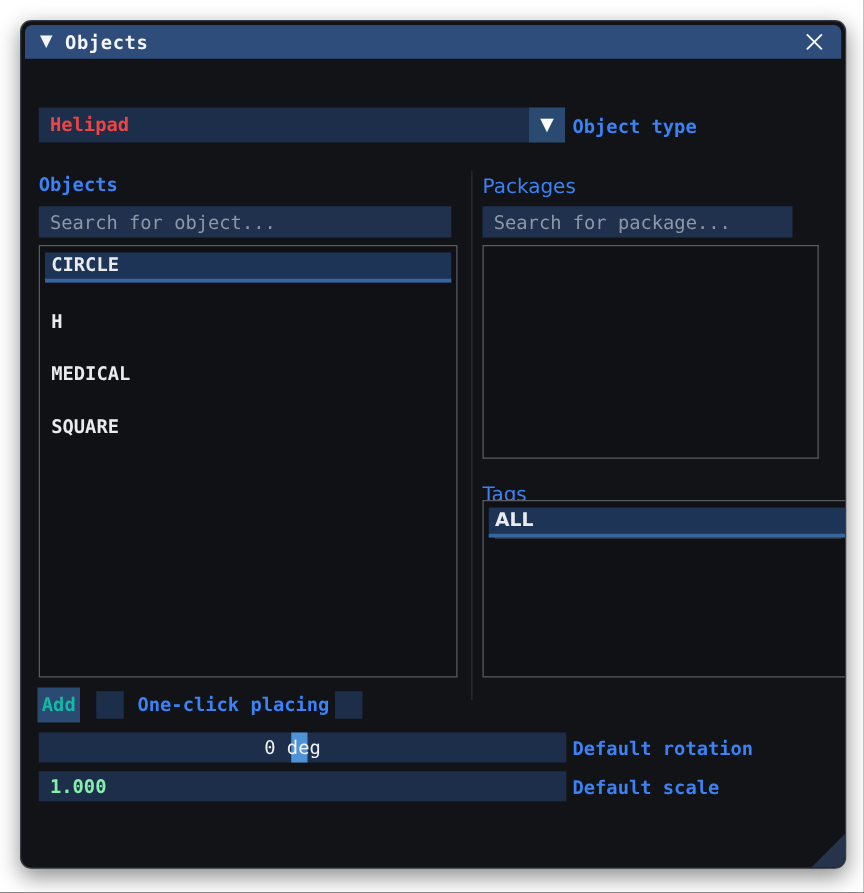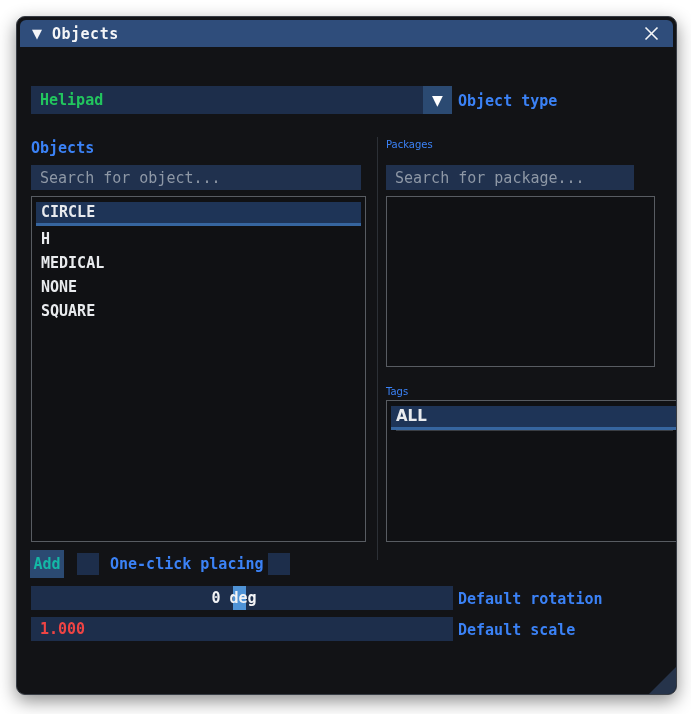--- a/index.html
+++ b/index.html
@@ -20,46 +20,46 @@
     background:#2f4d7b;border-radius:6px 6px 0 0;
     display:flex;align-items:center;color:#f5f6f8;
   }
   .collapse-tri{font-family:"DejaVu Sans",sans-serif;font-size:13px;margin-left:12px;line-height:1;}
   .title-text{font-size:15px;font-weight:700;margin-left:10px;letter-spacing:.5px;}
   .close-btn{margin-left:auto;margin-right:13px;width:16px;height:16px;display:flex;align-items:center;}
   .close-btn svg{display:block;}
   
   .navy{background:#1d2e4b;}
   .lbl{position:absolute;color:#3b82f6;font-size:15px;font-weight:700;white-space:nowrap;}
-  .lbl-sans{font-family:"DejaVu Sans","Liberation Sans",sans-serif;font-weight:400;font-size:10px;}
+  .lbl-sans{font-family:"DejaVu Sans","Liberation Sans",sans-serif;font-weight:400;font-size:16px;}
   
   .dd-field{
     position:absolute;left:14px;top:69px;width:392px;height:28px;
-    display:flex;align-items:center;color:#22c55e;font-size:15px;font-weight:700;
+    display:flex;align-items:center;color:#ef4444;font-size:15px;font-weight:700;
   }
   .dd-field span{margin-left:9px;}
   .dd-btn{
     position:absolute;left:406px;top:69px;width:29px;height:28px;background:#2b4a72;
     display:flex;align-items:center;justify-content:center;color:#fff;
   }
   .dd-btn .tri{font-family:"DejaVu Sans",sans-serif;font-size:14px;line-height:1;}
   
   .search{
     position:absolute;height:25px;border:0;outline:0;background:#20314e;
     color:#e8eaee;font-family:"DejaVu Sans Mono","Liberation Mono",monospace;
     font-size:15px;padding:0 0 0 9px;box-sizing:border-box;
   }
   .search::placeholder{color:#8e98a6;opacity:1;}
   
   .listbox{
     position:absolute;border:1px solid #585c62;background:#101114;
     box-sizing:border-box;padding:5px 4px 0 4px;
   }
   .list-row{
-    height:22px;line-height:22px;margin-bottom:2px;padding-left:5px;
+    height:22px;line-height:22px;margin-bottom:20px;padding-left:5px;
     color:#e9ebee;font-size:15px;font-weight:700;white-space:nowrap;
   }
   .list-row.selected{
     background:#1e3457;border-bottom:3px solid #36659f;height:21px;line-height:21px;
   }
   .tags-list .list-row{font-family:"DejaVu Sans","Liberation Sans",sans-serif;}
   .tags-list .list-row.selected{box-shadow:0 6px 0 -5px #3a3e44;}
   .col-divider{position:absolute;left:360px;top:120px;width:1px;height:423px;background:#2c3036;}
   
   .add-btn{
@@ -70,26 +70,26 @@
   .chk-lbl{top:538px;}
   
   .slider{
     position:absolute;left:14px;top:569px;width:422px;height:24px;background:#1d2e4b;
   }
   .slider .thumb{
     position:absolute;left:calc(50% - 9px);top:0;width:13px;height:24px;background:#4f93d6;
   }
   .slider .val{
     position:absolute;left:0;right:16px;top:0;height:40px;line-height:24px;text-align:center;
-    color:#f2f3f5;font-size:15px;font-weight:700;
+    color:#f2f3f5;font-size:15px;font-weight:400;
   }
   
   .scale-input{
     position:absolute;left:14px;top:600px;width:422px;height:24px;border:0;outline:0;
-    background:#1d2e4b;color:#ef4444;font-family:"DejaVu Sans Mono","Liberation Mono",monospace;
+    background:#1d2e4b;color:#86efac;font-family:"DejaVu Sans Mono","Liberation Mono",monospace;
     font-size:15px;font-weight:700;padding:0 0 0 9px;box-sizing:border-box;
   }
   .resize-handle{
     position:absolute;right:0;bottom:0;width:27px;height:27px;background:#26344b;
     clip-path:polygon(100% 0,100% 100%,0 100%);
   }
 </style>
 </head>
 <body>
 
@@ -117,21 +117,20 @@
   <div class="lbl" style="left:14px;top:122px;">Objects</div>
   <div class="lbl lbl-sans" style="left:369px;top:122px;">Packages</div>
 
   <input class="search" style="left: 14px; top: 148px; width: 330px;" type="text" placeholder="Search for object...">
   <input class="search" style="left: 369px; top: 148px; width: 248px;" type="text" placeholder="Search for package...">
 
   <div class="listbox" style="left:14px;top:179px;width:335px;height:346px;">
       <div class="list-row selected">CIRCLE</div>
       <div class="list-row">H</div>
       <div class="list-row">MEDICAL</div>
-      <div class="list-row">NONE</div>
       <div class="list-row">SQUARE</div>
     </div>
 
   <div class="listbox" style="left:369px;top:179px;width:269px;height:171px;"></div>
 
   <div class="col-divider"></div>
 
   <div class="lbl lbl-sans" style="left:369px;top:369px;">Tags</div>
   <div class="listbox tags-list" style="left:369px;top:383px;width:297px;height:142px;">
       <div class="list-row selected">ALL</div>

